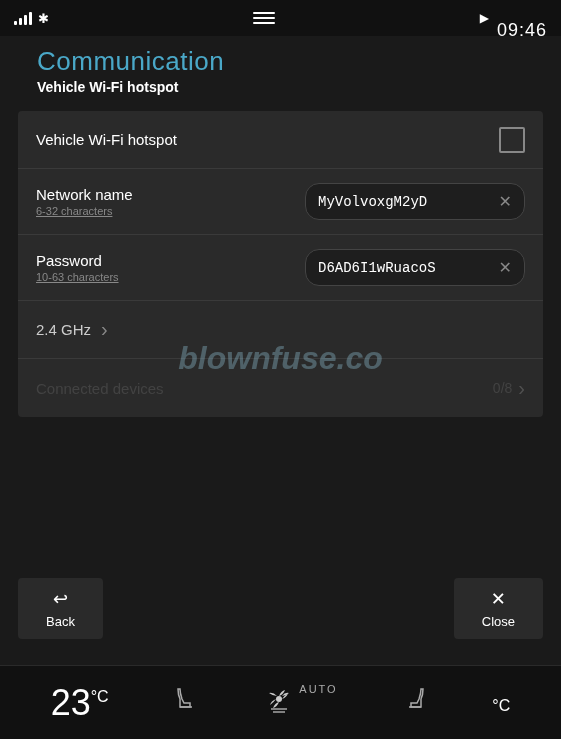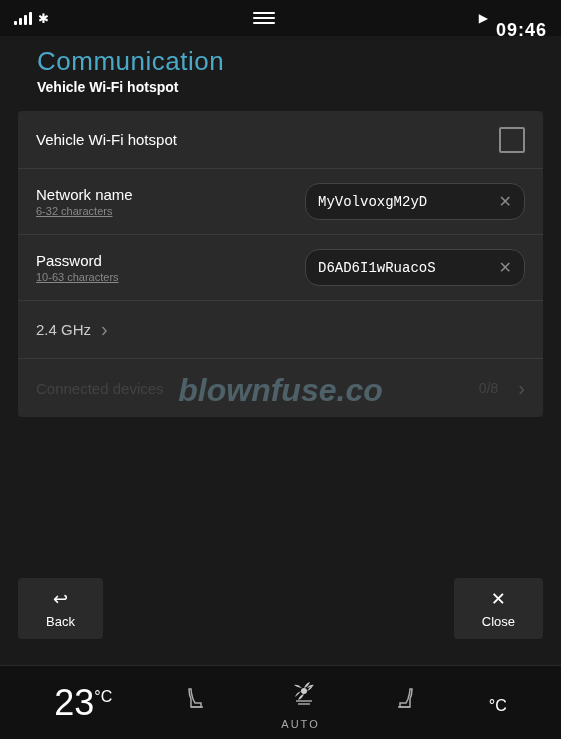--- a/index.html
+++ b/index.html
@@ -73,21 +73,21 @@
       gap: 8px;
     }
 
     .play-icon {
       color: #ffffff;
       font-size: 12px;
     }
 
     .time {
       font-size: 18px;
-      font-weight: 700;
+      font-weight: 400;
       color: #ffffff;
       letter-spacing: 1px;
       margin-top: 25px;
     }
 
     
     .header {
       padding: 10px 37px 8px;
       background: #1a1a1a;
     }
@@ -207,21 +207,20 @@
       top: 340px;
       left: 50%;
       transform: translateX(-50%);
       font-size: 32px;
       color: rgba(150, 200, 220, 0.35);
       white-space: nowrap;
       pointer-events: none;
       font-style: italic;
       font-weight: bold;
       z-index: 10;
-      margin-top: 32px;
     }
 
     
     .bottom-buttons {
       position: absolute;
       bottom: 100px;
       left: 0;
       right: 0;
       display: flex;
       justify-content: space-between;
@@ -275,22 +274,22 @@
       font-weight: 300;
     }
 
     .climate-icon {
       font-size: 28px;
       color: #cccccc;
     }
 
     .fan-control {
       display: flex;
-      flex-direction: column;
-      align-items: flex-end;
+      flex-direction: row;
+      align-items: flex-start;
       gap: 4px;
     }
 
     .fan-icon {
       font-size: 26px;
       color: #cccccc;
     }
 
     .auto-label {
       font-size: 11px;
@@ -360,21 +359,21 @@
 
   <div class="setting-row">
     <div style="display:flex;align-items:center;gap:10px;">
       <span class="setting-value">2.4 GHz</span>
       <span class="chevron">›</span>
     </div>
   </div>
 
   <div class="setting-row disabled">
     <span class="setting-label connected-label">Connected devices</span>
-    <div style="display:flex;align-items:center;gap:20px;">
+    <div style="display:flex;align-items:center;gap:6px;">
       <span class="connected-value">0/8</span>
       <span class="chevron">›</span>
     </div>
   </div>
 
 </div>
 
 <div class="watermark">blownfuse.co</div>
 
 <div class="bottom-buttons">

